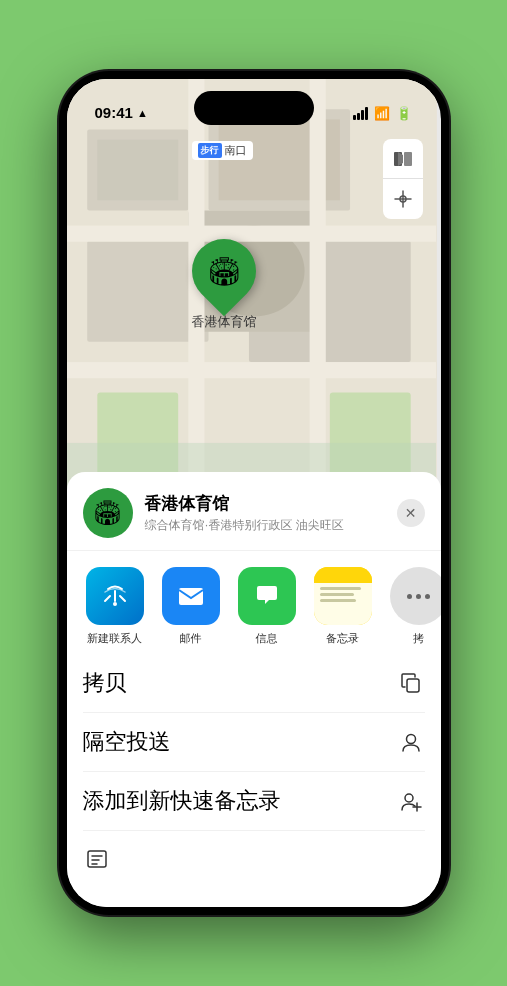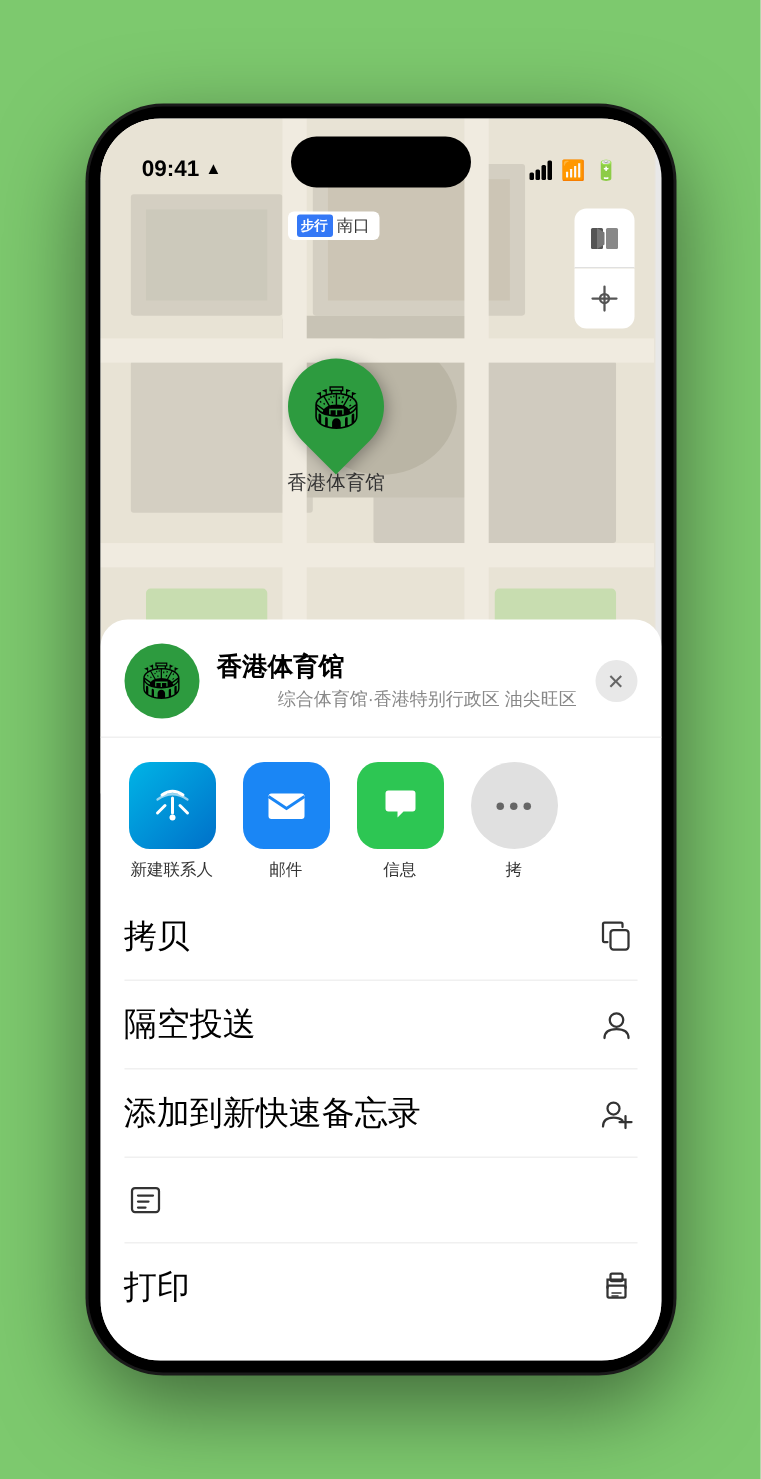--- a/index.html
+++ b/index.html
@@ -185,21 +185,20 @@
     .sheet-title {
       font-size: 17px;
       font-weight: 600;
       color: #000;
     }
 
     .sheet-subtitle {
       font-size: 12px;
       color: #888;
       margin-top: 2px;
-      text-align: right;
     }
 
     .sheet-close {
       width: 28px;
       height: 28px;
       background: #e8e8e8;
       border-radius: 50%;
       display: flex;
       align-items: center;
       justify-content: center;
@@ -504,20 +503,31 @@
 
         <div class="share-item">
           <div class="share-item-icon icon-messages">
             <svg width="32" height="32" viewBox="0 0 32 32" fill="none">
               <path d="M6 8 Q6 6 8 6 L24 6 Q26 6 26 8 L26 18 Q26 20 24 20 L18 20 L14 24 L14 20 L8 20 Q6 20 6 18 Z" fill="white"></path>
             </svg>
           </div>
           <span class="share-item-label">信息</span>
         </div>
 
+        <div class="share-item selected">
+          <div class="notes-icon-container">
+            <div class="notes-top-bar"></div>
+            <div class="notes-lines">
+              <div class="notes-line first"></div>
+              <div class="notes-line second"></div>
+              <div class="notes-line third"></div>
+            </div>
+          </div>
+          <span class="share-item-label">备忘录</span>
+        </div>
 
         <div class="share-item">
           <div class="more-dots-icon">
             <div class="dot"></div>
             <div class="dot"></div>
             <div class="dot"></div>
           </div>
           <span class="share-item-label">拷</span>
         </div>
       </div>
@@ -560,32 +570,20 @@
           <div class="action-icon">
             <svg width="22" height="22" viewBox="0 0 22 22" fill="none">
               <rect x="2" y="3" width="18" height="16" rx="2" stroke="#333" stroke-width="1.5" fill="none"></rect>
               <line x1="6" y1="8" x2="16" y2="8" stroke="#333" stroke-width="1.5" stroke-linecap="round"></line>
               <line x1="6" y1="12" x2="13" y2="12" stroke="#333" stroke-width="1.5" stroke-linecap="round"></line>
               <line x1="6" y1="16" x2="11" y2="16" stroke="#333" stroke-width="1.5" stroke-linecap="round"></line>
             </svg>
           </div>
         </div>
 
-        <div class="action-item">
-          <span class="action-label">打印</span>
-          <div class="action-icon">
-            <svg width="22" height="22" viewBox="0 0 22 22" fill="none">
-              <rect x="5" y="10" width="12" height="8" rx="1" stroke="#333" stroke-width="1.5" fill="none"></rect>
-              <path d="M5 12 L5 6 L17 6 L17 12" stroke="#333" stroke-width="1.5" fill="none"></path>
-              <rect x="7" y="2" width="8" height="5" rx="1" stroke="#333" stroke-width="1.5" fill="none"></rect>
-              <line x1="8" y1="15" x2="14" y2="15" stroke="#333" stroke-width="1" stroke-linecap="round"></line>
-              <line x1="8" y1="17" x2="12" y2="17" stroke="#333" stroke-width="1" stroke-linecap="round"></line>
-            </svg>
-          </div>
-        </div>
 
       </div>
 
     </div>
 
     <div class="home-indicator"></div>
 
   </div>
 </div>
 

